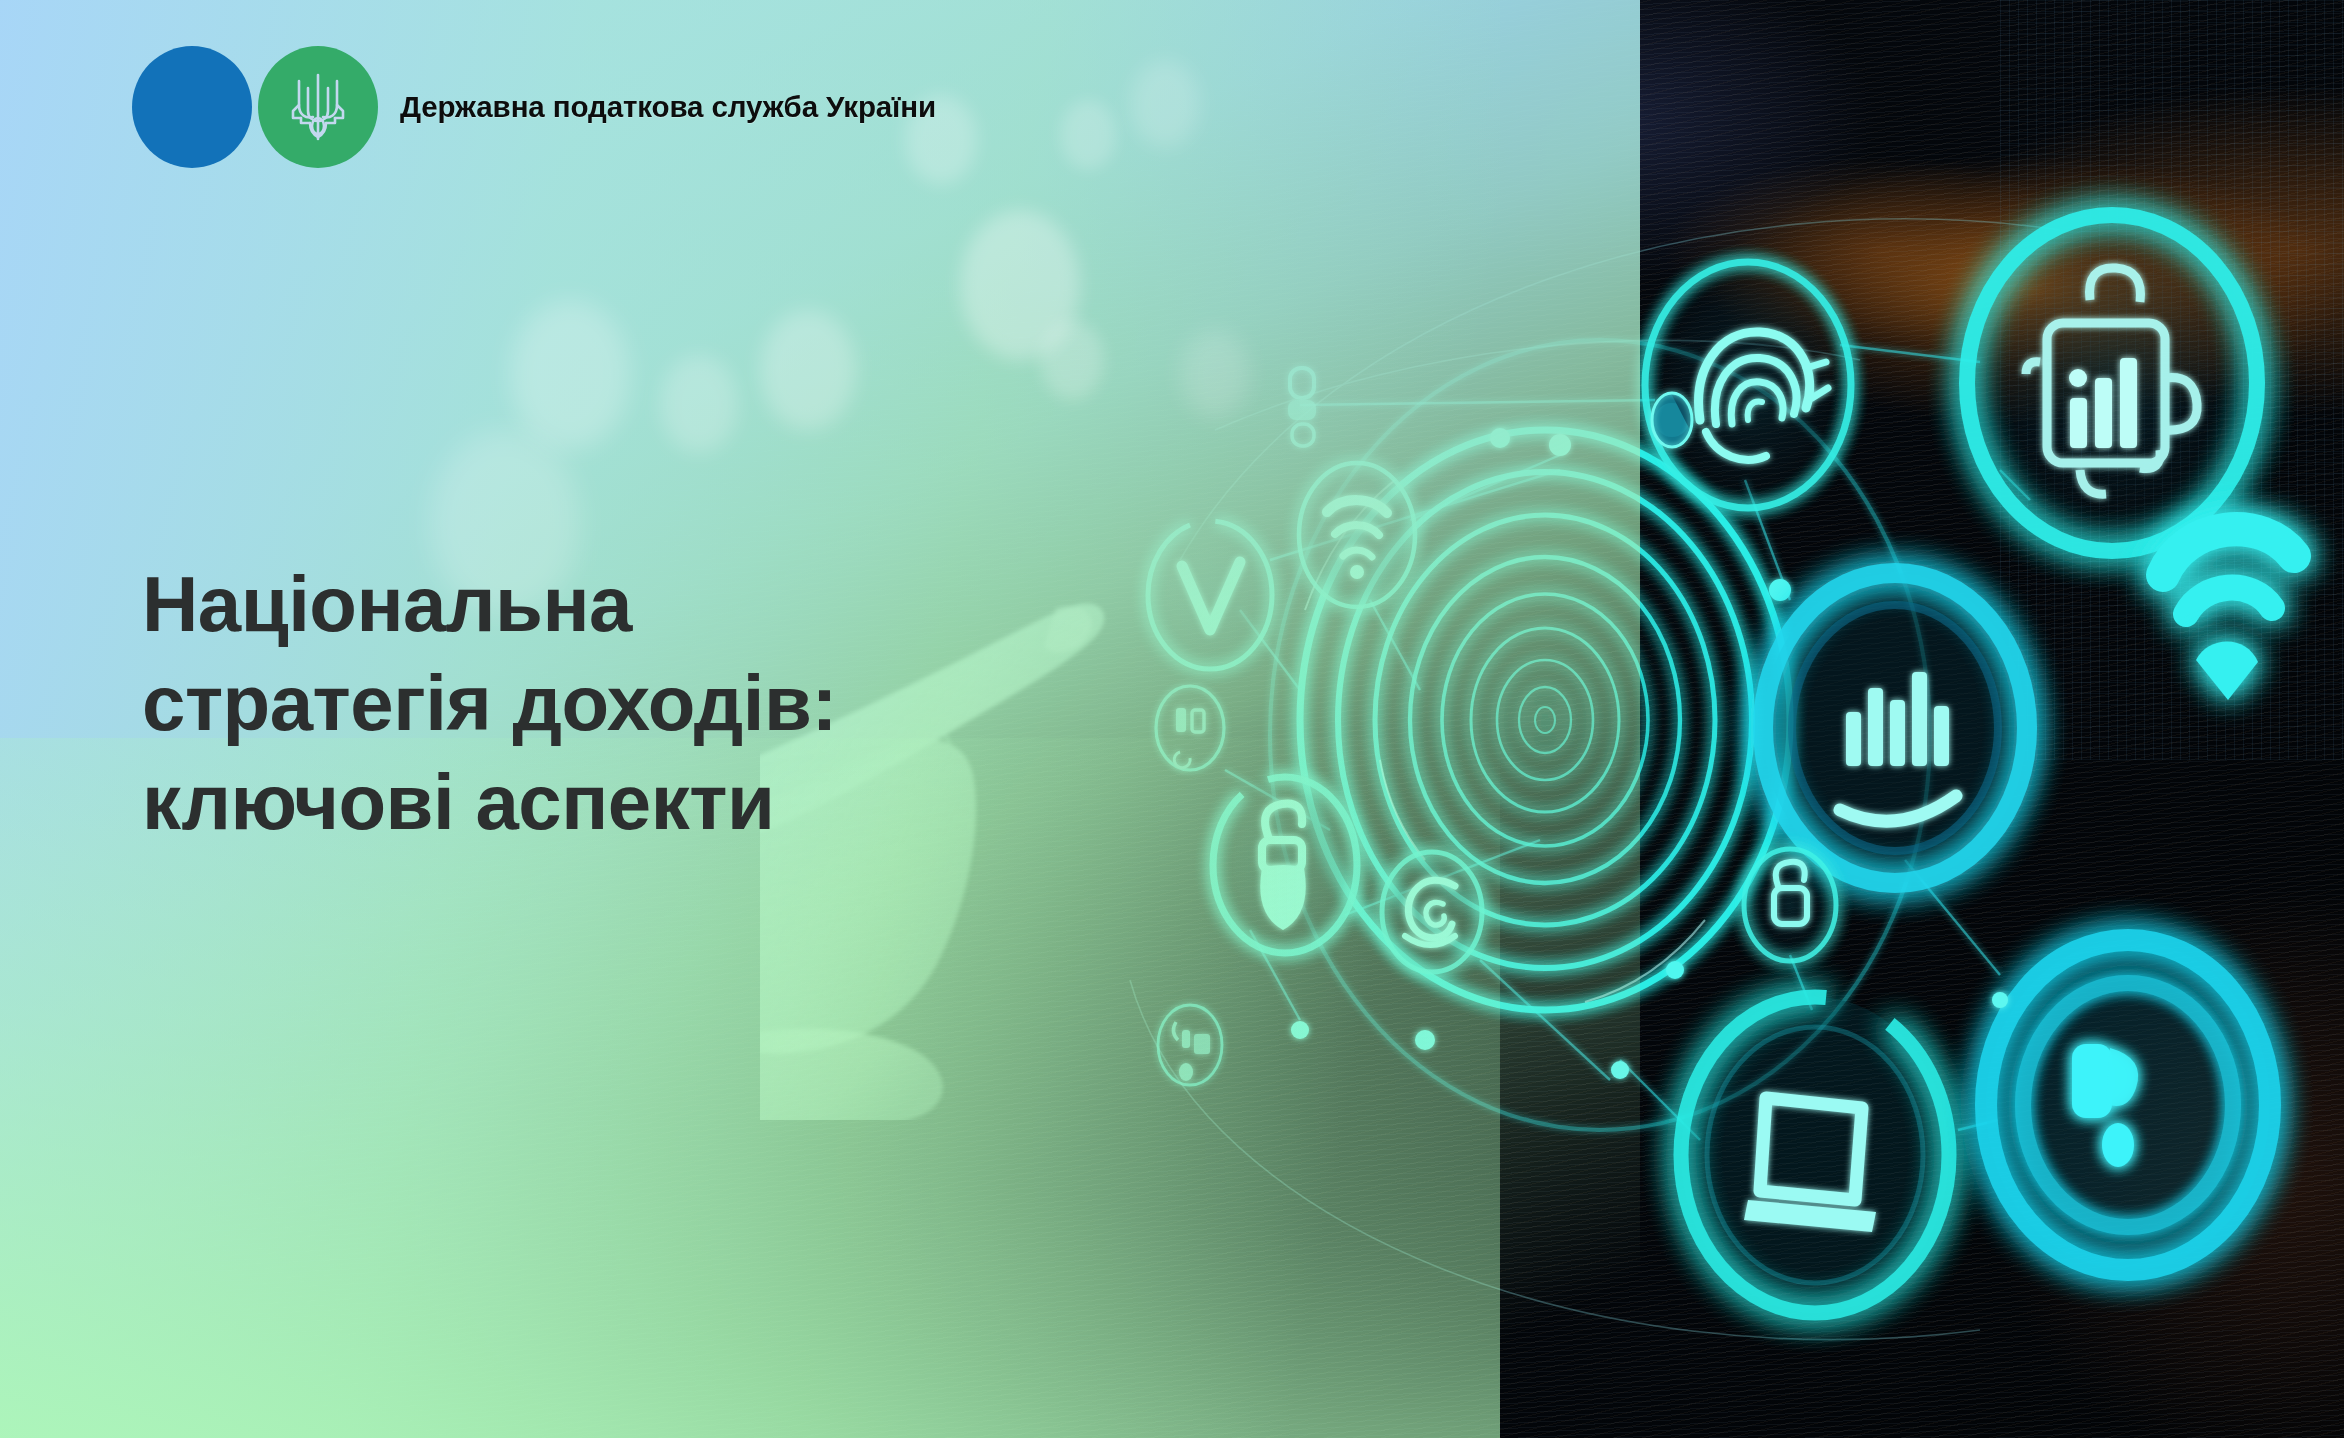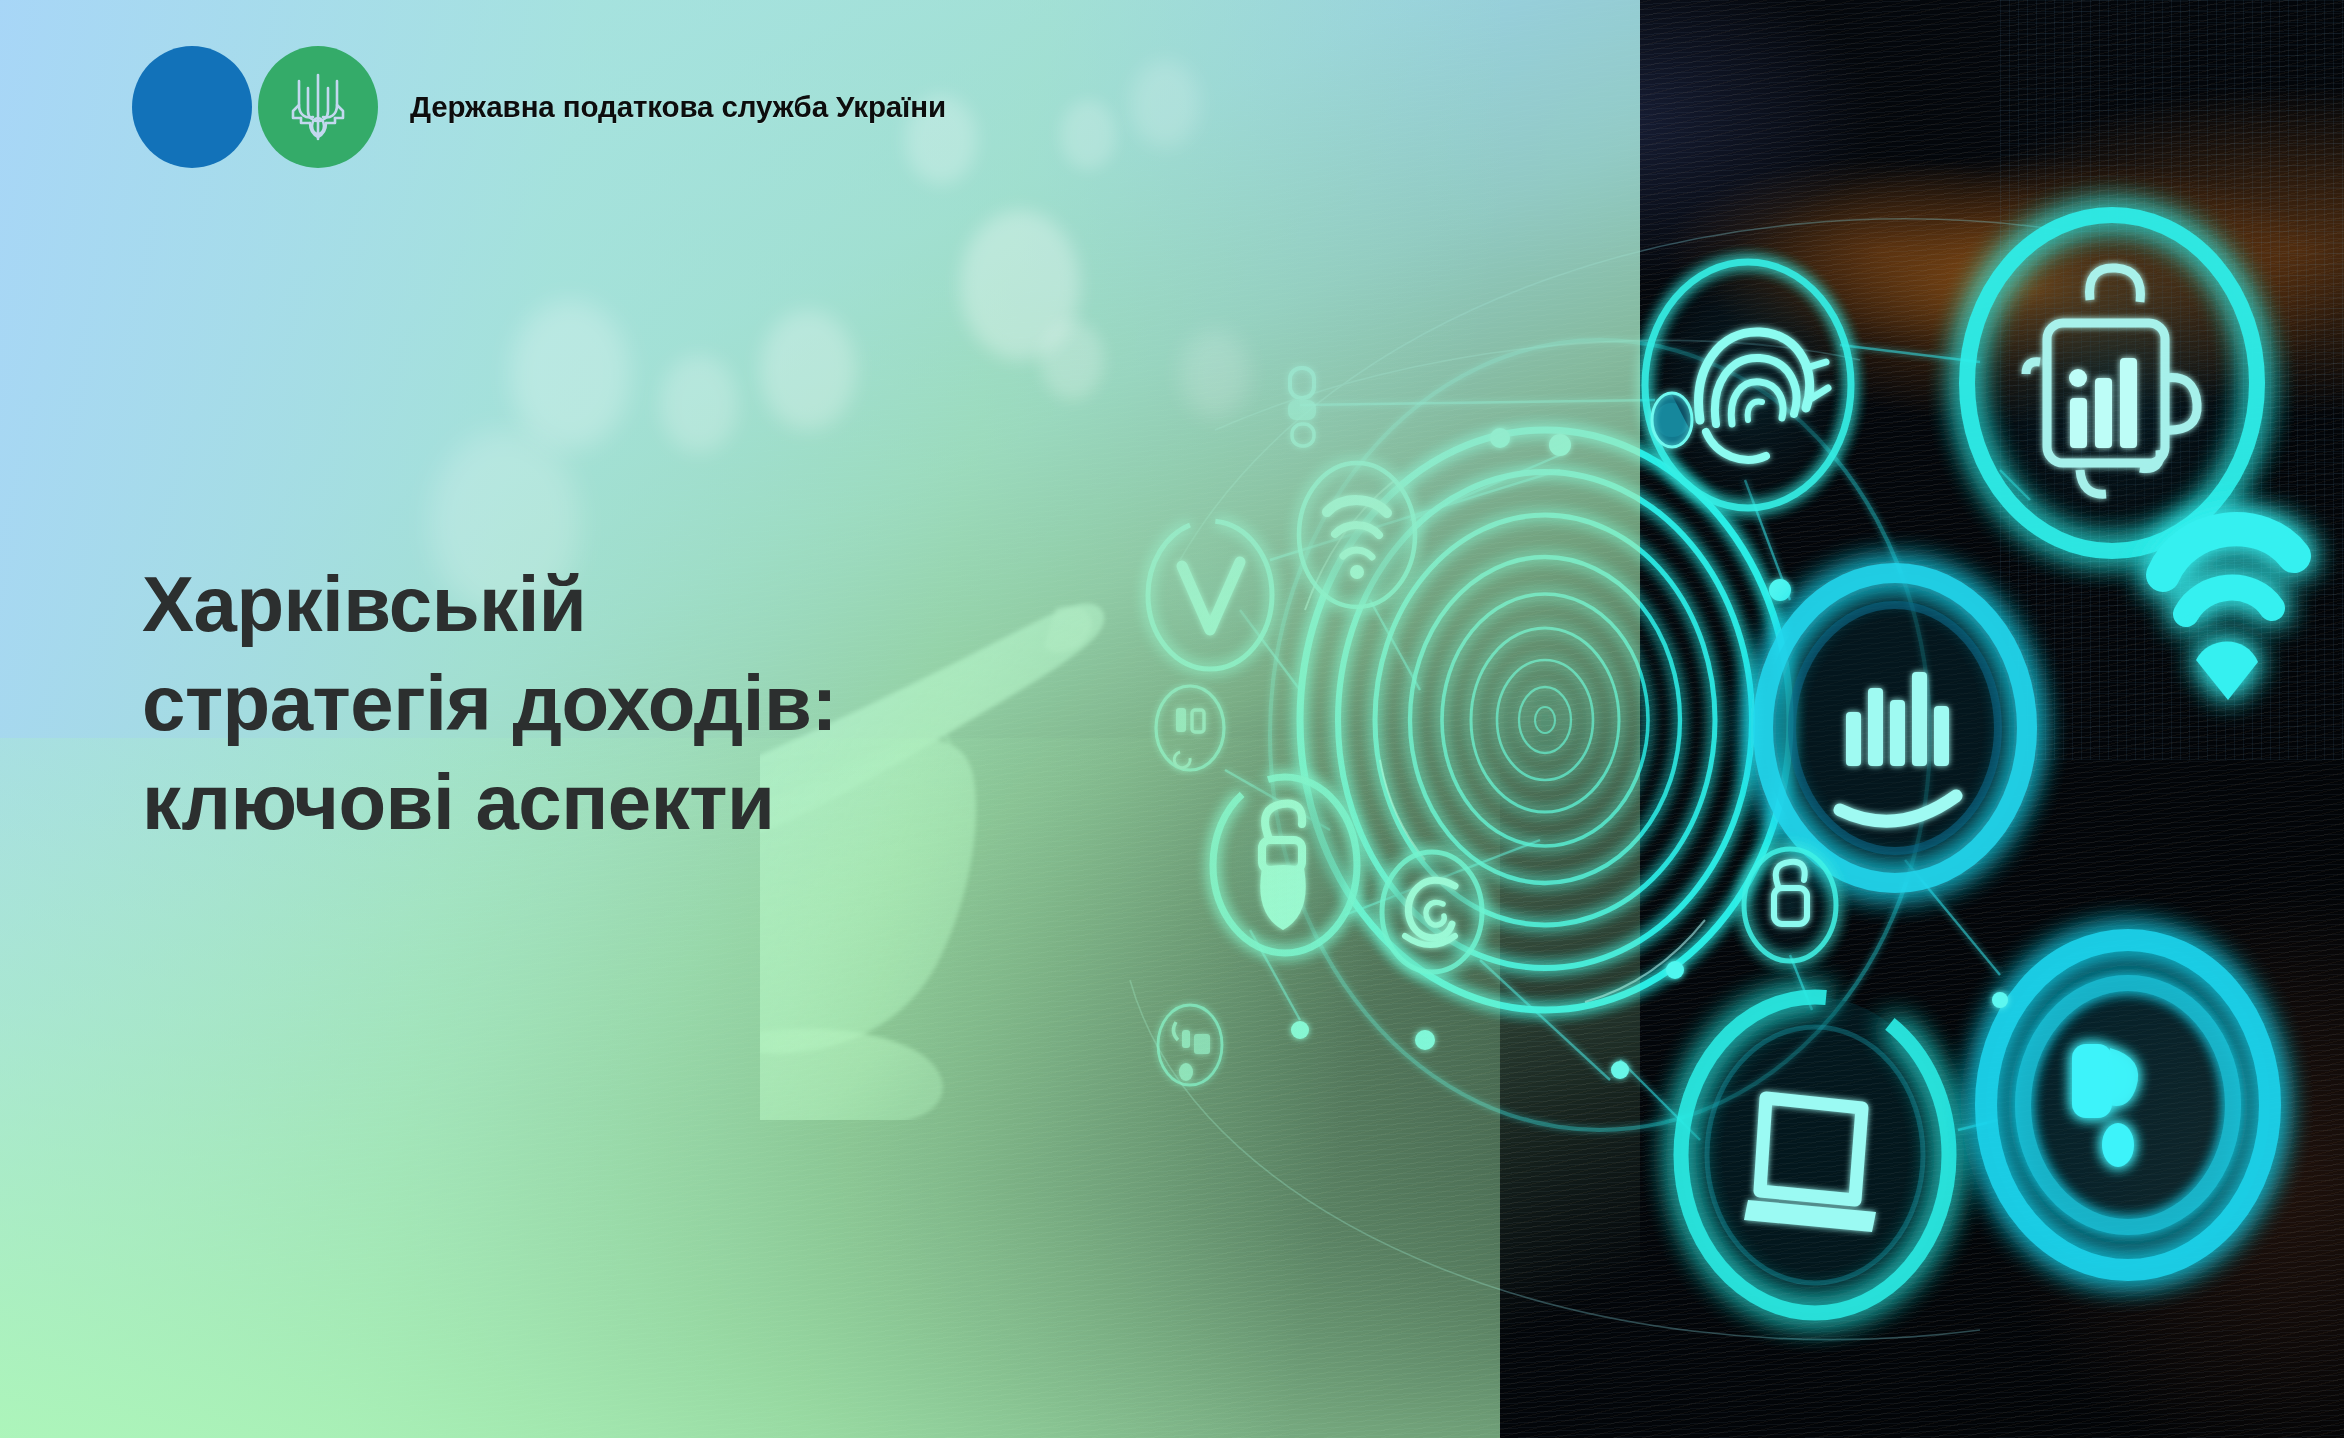--- a/index.html
+++ b/index.html
@@ -97,21 +97,21 @@
     position:absolute; left:0; bottom:0; width:1500px; height:700px;
     background:linear-gradient(10deg, rgba(174,248,184,0.92) 0%, rgba(174,248,184,0.45) 45%, rgba(174,248,184,0.00) 100%);
   }
 
   
   .bokeh { position:absolute; border-radius:50%; pointer-events:none; }
 
   
   .logo {
     position:absolute; left:132px; top:46px;
-    display:flex; align-items:center; gap:10px;
+    display:flex; align-items:center; 
     z-index:30;
   }
   .logo-marks { display:flex; align-items:center; }
   .dot { width:120px; height:122px; border-radius:50%; position:relative; }
   .dot-blue { background:#1272b9; }
   .dot-green { background:#34ab69; margin-left:6px; display:flex; align-items:center; justify-content:center; }
   .trident { width:58px; height:72px; display:block; }
   .logo-text {
     margin-left:22px;
     color:#0d0d0d;
@@ -449,18 +449,18 @@
           </g>
         </svg>
       </div>
     </div>
     <div class="logo-text">
       <div class="logo-line">Державна податкова служба України</div>
     </div>
   </div>
 
   <div class="headline">
-    <span class="hl">Харківській</span>
+    <span class="hl">Національна</span>
     <span class="hl">стратегія доходів:</span>
     <span class="hl">ключові аспекти</span>
   </div>
 
 </div>
 
 </body></html>

